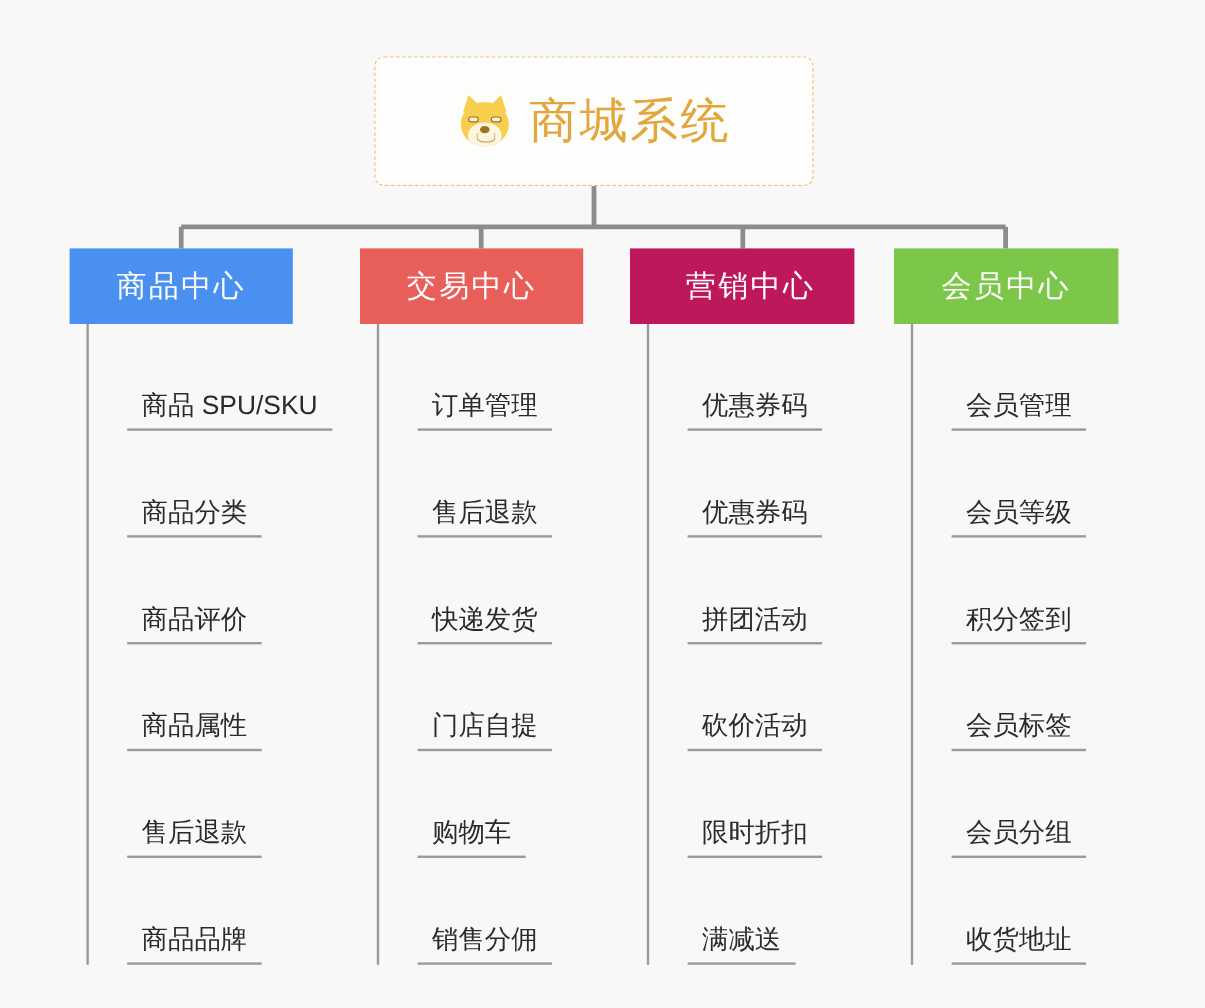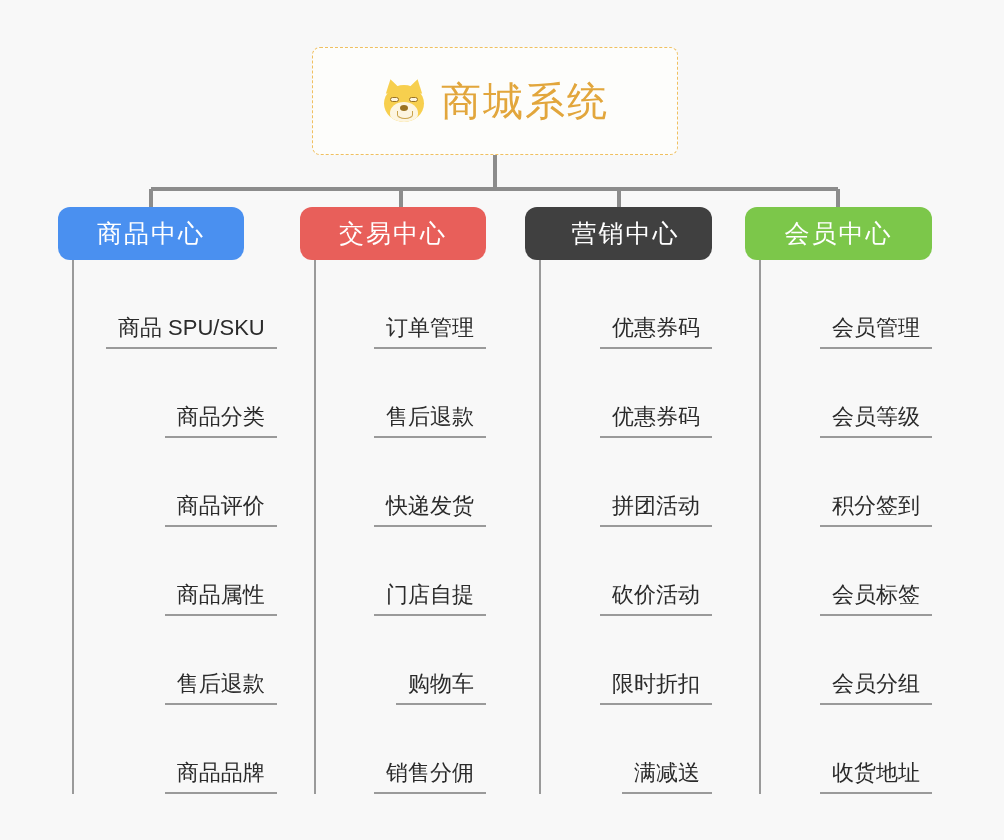--- a/index.html
+++ b/index.html
@@ -111,62 +111,61 @@
     width: 1004px; height: 840px;
     pointer-events: none;
   }
 
   
   .branch {
     position: absolute;
     top: 207px;
   }
   .branch-header {
-    height: 53px;
-    border-radius: 12px;
+    height: 63px;
+    border-radius: 0;
     display: flex;
     align-items: center;
     justify-content: center;
     color: #ffffff;
     font-size: 25px;
     letter-spacing: 2px;
     box-sizing: border-box;
   }
   .branch-body {
     position: relative;
     margin-left: 14px;
     padding-top: 0;
     border-left: 2px solid #9a9a9a;
   }
   .leaf {
     position: relative;
     height: 89px;
     box-sizing: border-box;
     display: flex;
     align-items: flex-end;
-    justify-content: flex-end;
   }
   .leaf-inner {
     display: inline-block;
     margin-left: 32px;
     padding: 0 12px 6px 12px;
     border-bottom: 2px solid #9a9a9a;
     font-size: 22px;
     color: #2b2b2b;
     line-height: 1.2;
     white-space: nowrap;
   }
 
   
   .branch-1 { left: 58px;  }
   .branch-1 .branch-header { width: 186px; background: #4a90f0; }
   .branch-2 { left: 300px; }
   .branch-2 .branch-header { width: 186px; background: #e85f5a; }
   .branch-3 { left: 525px; }
-  .branch-3 .branch-header { width: 187px; background: #404040; padding-left: 14px; }
+  .branch-3 .branch-header { width: 187px; background: #be185d; padding-left: 14px; }
   .branch-4 { left: 745px; }
   .branch-4 .branch-header { width: 187px; background: #7cc74a; }
 </style>
 </head>
 <body>
 
 <div id="canvas">
 
   <svg id="connectors" viewBox="0 0 1004 840" width="1004" height="840">
     <g stroke="#8c8c8c" stroke-width="4" fill="none" stroke-linecap="butt">

